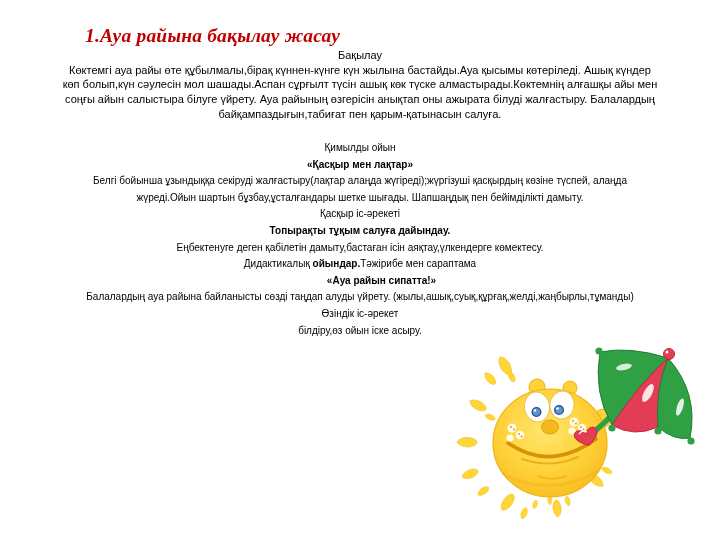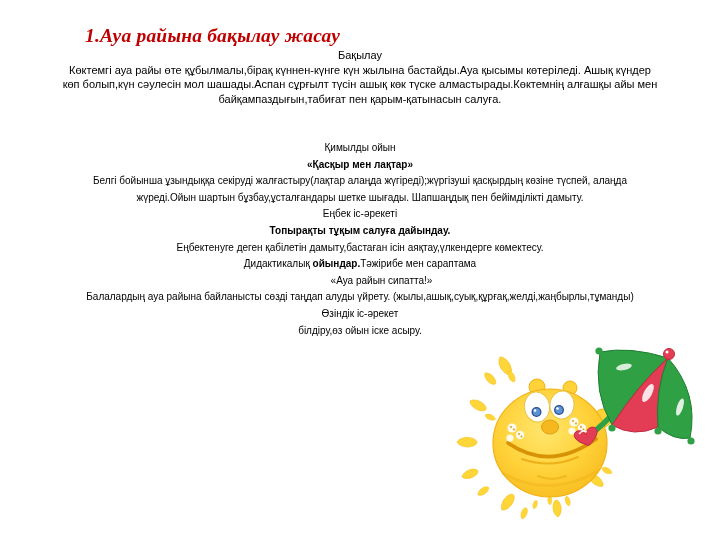--- a/index.html
+++ b/index.html
@@ -27,33 +27,34 @@
 <body>
 
 <div class="slide">
 
   <div class="slide-title">1.Ауа райына бақылау жасау</div>
 
   <div class="intro-block">
       <div class="tline">Бақылау</div>
       <div class="tline">Көктемгі ауа райы өте құбылмалы,бірақ күннен-күнге күн жылына бастайды.Ауа қысымы көтеріледі. Ашық күндер</div>
       <div class="tline">көп болып,күн сәулесін мол шашады.Аспан сұрғылт түсін ашық көк түске алмастырады.Көктемнің алғашқы айы мен</div>
+      <div class="tline">соңғы айын салыстыра білуге үйрету. Ауа райының өзгерісін анықтап оны ажырата білуді жалғастыру. Балалардың</div>
       <div class="tline">байқампаздығын,табиғат пен қарым-қатынасын салуға.</div>
     </div>
 
   <div class="body-block">
       <div class="tline"><span>Қимылды ойын</span></div>
       <div class="tline"><span style="font-weight: bold; margin-top: 20px;">«Қасқыр мен лақтар»</span></div>
       <div class="tline"><span>Белгі бойынша ұзындыққа секіруді жалғастыру(лақтар алаңда жүгіреді);жүргізуші қасқырдың көзіне түспей, алаңда</span></div>
       <div class="tline"><span>жүреді.Ойын шартын бұзбау,ұсталғандары шетке шығады. Шапшаңдық пен бейімділікті дамыту.</span></div>
-      <div class="tline"><span>Еңбек іс-әрекеті</span></div>
+      <div class="tline"><span>Қасқыр іс-әрекеті</span></div>
       <div class="tline"><span style="font-weight: bold;">Топырақты тұқым салуға дайындау.</span></div>
       <div class="tline"><span>Еңбектенуге деген қабілетін дамыту,бастаған ісін аяқтау,үлкендерге көмектесу.</span></div>
       <div class="tline"><span>Дидактикалық </span><span style="font-weight: bold; text-align: right;">ойындар.</span><span>Тәжірибе мен сараптама</span></div>
-      <div class="tline"><span style="font-weight: normal; margin-left: 43px;">«Ауа райын сипатта!»</span></div>
+      <div class="tline"><span style="font-weight: bold; margin-left: 43px;">«Ауа райын сипатта!»</span></div>
       <div class="tline"><span>Балалардың ауа райына байланысты сөзді таңдап алуды үйрету.  (жылы,ашық,суық,құрғақ,желді,жаңбырлы,тұманды)</span></div>
       <div class="tline"><span>Өзіндік іс-әрекет</span></div>
       <div class="tline"><span>білдіру,өз ойын іске асыру.</span></div>
     </div>
 
   <svg class="art" viewBox="0 0 262 205" aria-hidden="true">
     <defs>
       <radialGradient id="sunGrad" cx="45%" cy="38%" r="70%">
         <stop offset="0%" stop-color="#ffe66e"></stop>
         <stop offset="55%" stop-color="#ffd23a"></stop>

